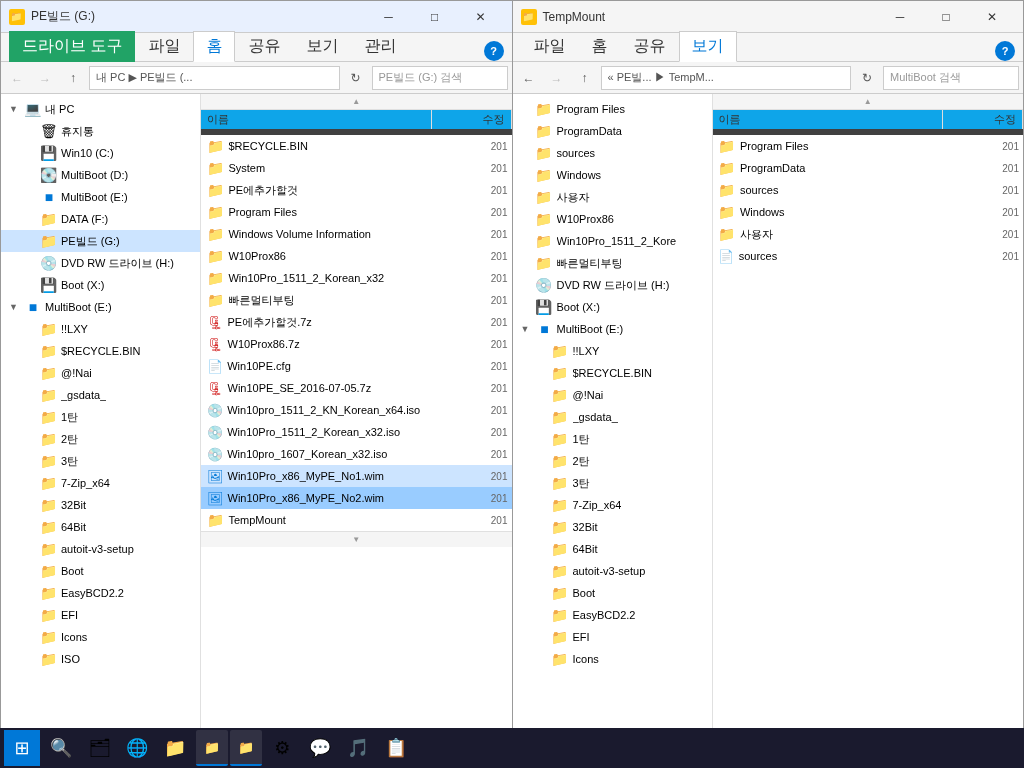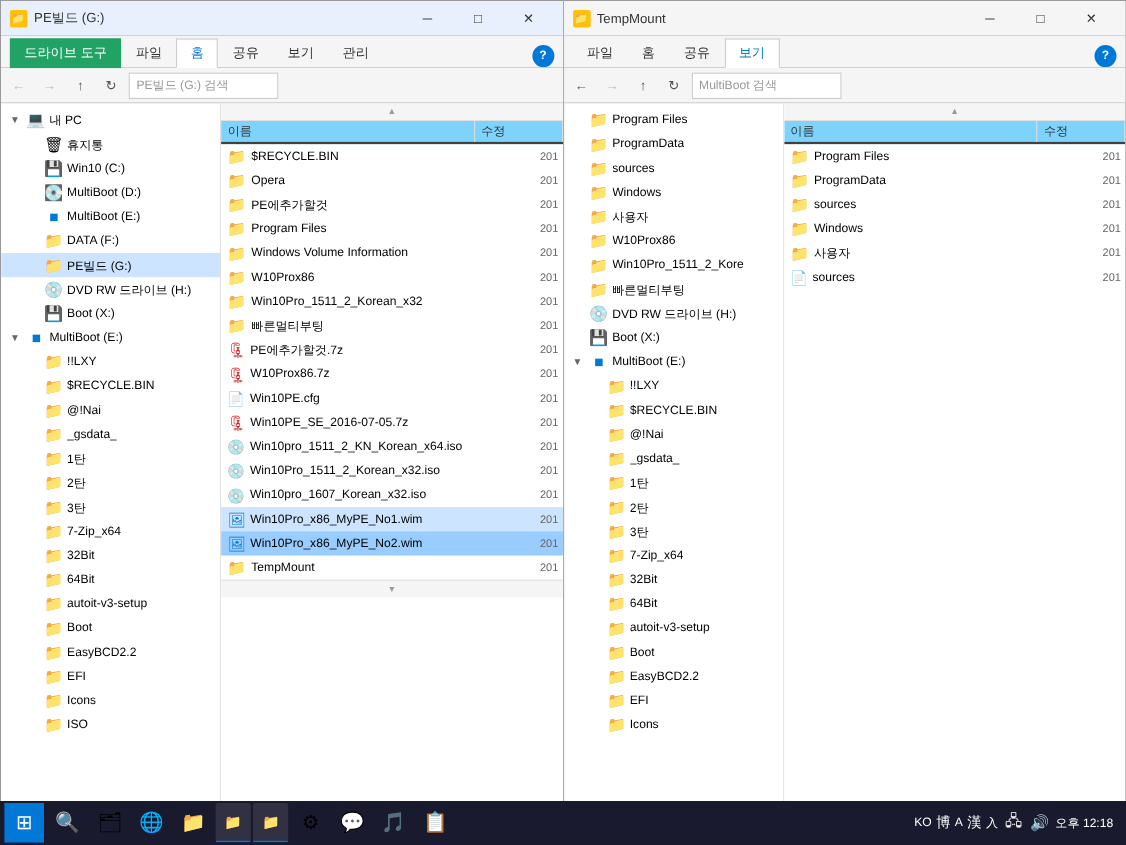--- a/index.html
+++ b/index.html
@@ -28,21 +28,21 @@
     .title-bar { height: 32px; display: flex; align-items: center; padding: 0 8px; background: #f5f5f5; border-bottom: 1px solid #ccc; }
     .title-bar.active { background: #e8f0fe; }
     .title-icon { width: 16px; height: 16px; margin-right: 6px; background: #ffc107; border-radius: 2px; display: flex; align-items: center; justify-content: center; font-size: 10px; }
     .title-text { flex: 1; font-size: 12px; color: #333; }
     .title-controls { display: flex; gap: 0; }
     .title-btn { width: 46px; height: 32px; display: flex; align-items: center; justify-content: center; cursor: pointer; font-size: 12px; color: #333; }
 
     
     .ribbon { background: #f5f5f5; border-bottom: 1px solid #ccc; }
     .ribbon-tabs { display: flex; align-items: flex-end; padding: 0 8px; height: 28px; gap: 0; }
-    .ribbon-tab { padding: 4px 12px; font-size: 12px; cursor: pointer; border: 1px solid transparent; margin-bottom: -1px; color: #333; }
+    .ribbon-tab { padding: 4px 12px; font-size: 16px; cursor: pointer; border: 1px solid transparent; margin-bottom: -1px; color: #333; }
     .ribbon-tab.active { background: white; border-color: #ccc; border-bottom-color: white; color: #0078d7; }
     .ribbon-tab.tool-tab { background: #21a366; color: white; border-color: #21a366; }
     .ribbon-tab.tool-tab.active { background: #21a366; color: white; }
     .ribbon-help { width: 20px; height: 20px; background: #0078d7; color: white; border-radius: 50%; display: flex; align-items: center; justify-content: center; font-size: 11px; font-weight: bold; margin-left: auto; cursor: pointer; }
 
     
     .address-bar { height: 32px; display: flex; align-items: center; padding: 0 4px; gap: 4px; background: #f5f5f5; border-bottom: 1px solid #ccc; }
     .nav-btn { width: 24px; height: 24px; display: flex; align-items: center; justify-content: center; cursor: pointer; border-radius: 2px; font-size: 12px; color: #555; }
     .nav-btn.disabled { color: #bbb; cursor: default; }
     .address-field { flex: 1; height: 24px; border: 1px solid #ccc; background: white; padding: 0 6px; font-size: 11px; display: flex; align-items: center; }
@@ -56,24 +56,24 @@
     .sidebar { width: 200px; border-right: 1px solid #e0e0e0; overflow-y: auto; background: white; padding: 4px 0; }
     .sidebar-item { display: flex; align-items: center; padding: 2px 8px; cursor: pointer; font-size: 12px; height: 22px; }
     .sidebar-item.selected { background: #cce4ff; }
     .sidebar-item .expand { width: 16px; font-size: 9px; color: #666; }
     .sidebar-item .icon { width: 16px; height: 16px; margin-right: 4px; display: flex; align-items: center; justify-content: center; font-size: 14px; }
     .sidebar-item .label { font-size: 11px; white-space: nowrap; overflow: hidden; }
     .sidebar-indent1 { padding-left: 24px; }
 
     
     .file-list { flex: 1; overflow-y: auto; background: white; }
-    .file-list-header { display: flex; align-items: center; border-bottom: 2px solid #404040; background: #7dd3fc; position: sticky; top: 0; z-index: 1; }
+    .file-list-header { display: flex; align-items: center; border-bottom: 6px solid #404040; background: #0ea5e9; position: sticky; top: 0; z-index: 1; }
     .file-col { padding: 2px 6px; font-size: 11px; color: #333; border-right: 1px solid #ddd; cursor: pointer; white-space: nowrap; }
     .col-name { flex: 1; }
-    .col-modified { width: 80px; text-align: left; }
+    .col-modified { width: 80px; text-align: right; }
     .file-row { display: flex; align-items: center; padding: 1px 0; cursor: pointer; height: 22px; }
     .file-row.selected { background: #cce4ff; }
     .file-row.selected2 { background: #99ccff; }
     .file-cell { padding: 1px 6px; font-size: 11px; white-space: nowrap; overflow: hidden; }
     .file-name-cell { flex: 1; display: flex; align-items: center; gap: 4px; }
     .file-modified-cell { width: 80px; font-size: 10px; color: #666; text-align: right; padding-right: 4px; }
     .folder-icon { font-size: 14px; }
     .file-icon { font-size: 13px; }
 
     
@@ -114,20 +114,23 @@
           <div class="ribbon-tab">보기</div>
           <div class="ribbon-tab">관리</div>
           <div class="ribbon-help">?</div>
         </div>
       </div>
 
       <div class="address-bar">
         <div class="nav-btn disabled">←</div>
         <div class="nav-btn disabled">→</div>
         <div class="nav-btn">↑</div>
+        <div class="address-field">
+          <span style="font-size:11px;color:#555;">내 PC ▶ PE빌드 (...</span>
+        </div>
         <div class="refresh-btn">↻</div>
         <div class="search-field">
           <span style="font-size:11px;color:#999;">PE빌드 (G:) 검색</span>
         </div>
       </div>
 
       <div class="content-area">
 
         <div class="sidebar">
           <div class="sidebar-item">
@@ -275,21 +278,21 @@
           <div class="file-row">
             <div class="file-name-cell file-cell">
                 <span class="folder-icon">📁</span>
                 <span>$RECYCLE.BIN</span>
               </div>
             <div class="file-modified-cell">201</div>
           </div>
           <div class="file-row">
             <div class="file-name-cell file-cell">
                 <span class="folder-icon">📁</span>
-                <span>Opera</span>
+                <span>System</span>
               </div>
             <div class="file-modified-cell">201</div>
           </div>
           <div class="file-row">
             <div class="file-name-cell file-cell">
                 <span class="folder-icon">📁</span>
                 <span>PE에추가할것</span>
               </div>
             <div class="file-modified-cell">201</div>
           </div>
@@ -434,20 +437,23 @@
           <div class="ribbon-tab">공유</div>
           <div class="ribbon-tab active" style="background:white;border:1px solid #ccc;border-bottom:1px solid white;">보기</div>
           <div class="ribbon-help">?</div>
         </div>
       </div>
 
       <div class="address-bar">
         <div class="nav-btn">←</div>
         <div class="nav-btn disabled">→</div>
         <div class="nav-btn">↑</div>
+        <div class="address-field">
+          <span style="font-size:11px;color:#555;">« PE빌... ▶ TempM...</span>
+        </div>
         <div class="refresh-btn">↻</div>
         <div class="search-field">
           <span style="font-size:11px;color:#999;">MultiBoot 검색</span>
         </div>
       </div>
 
       <div class="content-area">
 
         <div class="sidebar">
 
@@ -675,24 +681,14 @@
       <div class="taskbar-item">
         <span>💬</span>
       </div>
       <div class="taskbar-item">
         <span>🎵</span>
       </div>
       <div class="taskbar-item">
         <span>📋</span>
       </div>
     </div>
-    <div class="taskbar-tray">
-      <span>KO</span>
-      <span style="font-size:13px;">博</span>
-      <span>A</span>
-      <span style="font-size:13px;">漢</span>
-      <span>入</span>
-      <div class="tray-icon">🖧</div>
-      <div class="tray-icon">🔊</div>
-      <span style="cursor:pointer;">오후 12:18</span>
-    </div>
   </div>
 </div>
 
 </body></html>

